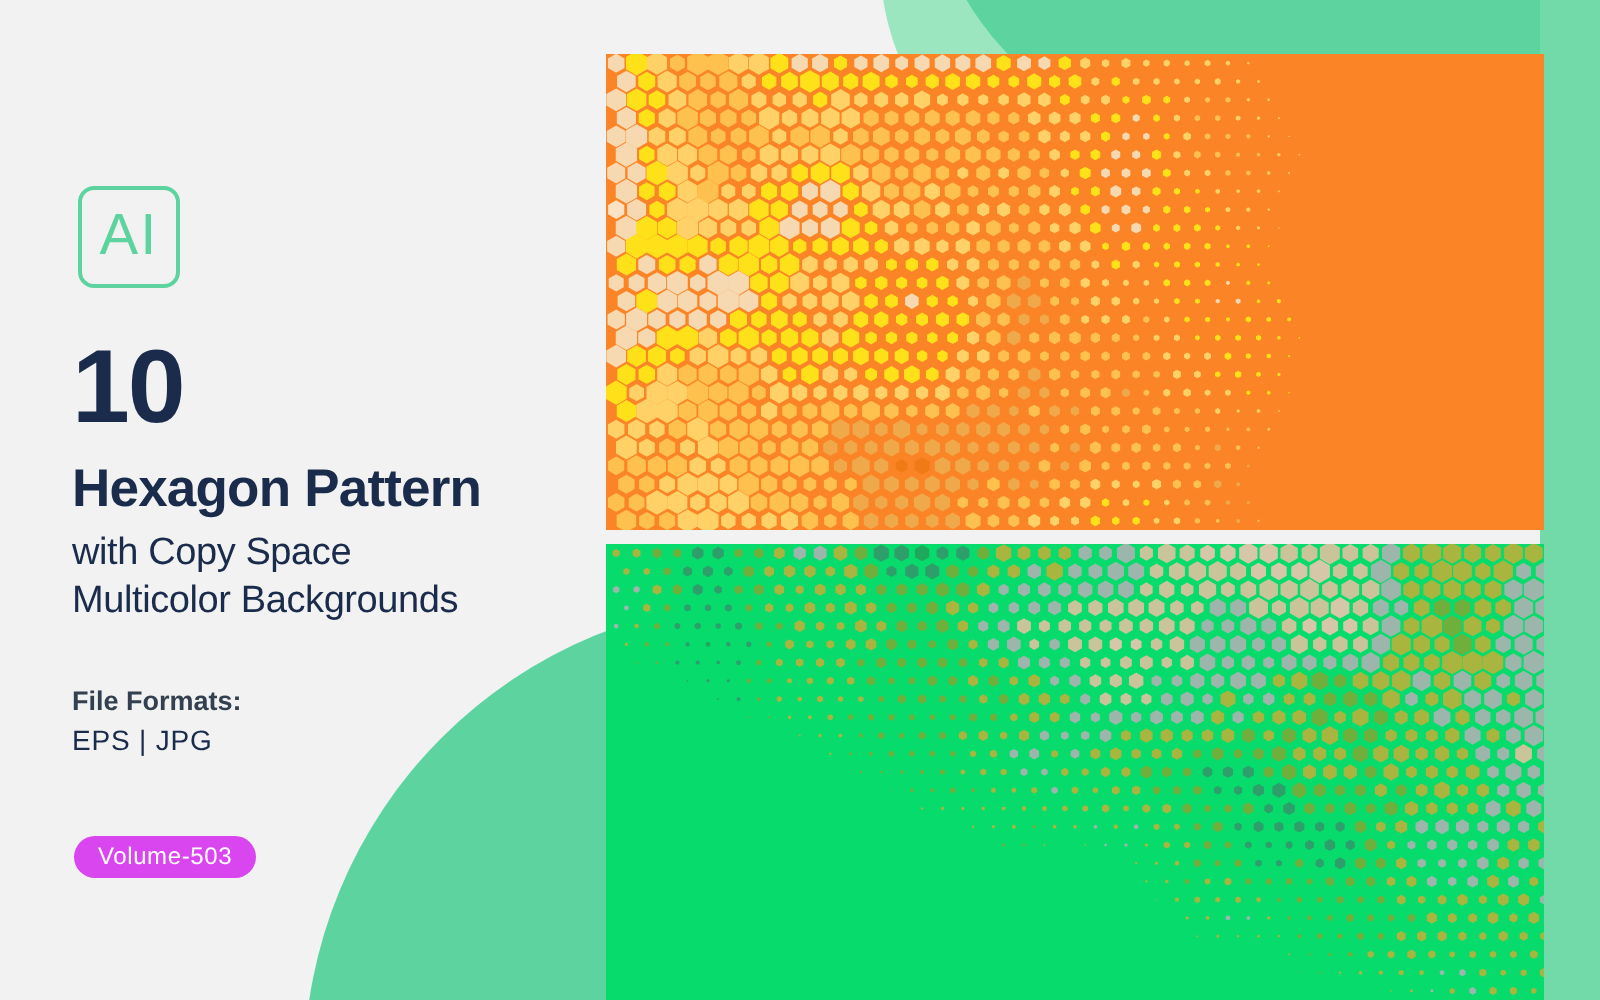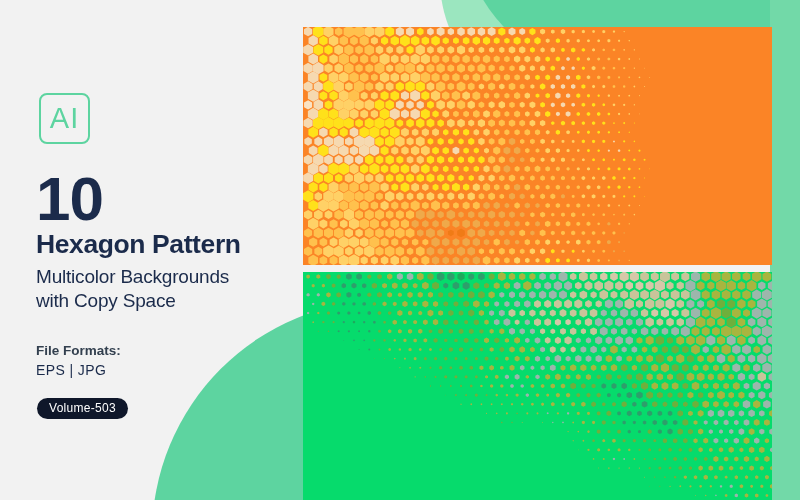--- a/index.html
+++ b/index.html
@@ -43,21 +43,21 @@
     border:2px solid #5DD4A0; border-radius:8px;
     display:flex; align-items:center; justify-content:center;
   }
   #ai-badge span {
     color:#5DD4A0; font-size:29px; font-weight:400; letter-spacing:1px;
     line-height:1;
   }
 
   #count {
     position:absolute; left:36px; top:168px;
-    font-size:62px; font-weight:bold; color:#1B2B4B; line-height:1;
+    font-size:52px; font-weight:bold; color:#1B2B4B; line-height:1;
     letter-spacing:-1px;
   }
 
   #title {
     position:absolute; left:36px; top:230px;
     font-size:26.5px; font-weight:bold; color:#1B2B4B;
     line-height:1.08; letter-spacing:-0.4px; white-space:nowrap;
   }
 
   #subtitle {
@@ -70,22 +70,22 @@
     position:absolute; left:36px; top:344px;
     font-size:13.5px; font-weight:700; color:#33404F; line-height:1;
   }
   #formats-value {
     position:absolute; left:36px; top:363px;
     font-size:14px; font-weight:normal; color:#1B2B4B; line-height:1;
     letter-spacing:0.4px;
   }
 
   #volume-badge {
-    position:absolute; left:37px; top:398px;
-    background:#0f172a; color:#ffffff;
+    position:absolute; left:37px; top:418px;
+    background:#d946ef; color:#ffffff;
     border-radius:11px;
     padding:4px 12px 5px 12px;
     font-size:12px; font-weight:500; letter-spacing:0.3px;
     line-height:1;
   }
 
   
   .panel { position:absolute; overflow:hidden; }
   #panel-orange { left:303px; top:27px;  width:469px; height:238px; background:#FB8426; }
   #panel-green  { left:303px; top:272px; width:469px; height:228px; background:#06DB6C; }
@@ -105,22 +105,22 @@
 
     <div id="ai-badge">
       <span>AI</span>
     </div>
 
     <div id="count">10</div>
 
     <div id="title">Hexagon Pattern</div>
 
     <div id="subtitle">
+      <div>with Copy Space</div>
       <div>Multicolor Backgrounds</div>
-      <div>with Copy Space</div>
     </div>
 
     <div id="formats-label">File Formats:</div>
     <div id="formats-value">EPS  |  JPG</div>
 
     <div id="volume-badge">Volume-503</div>
   </div>
 
   <div class="panel" id="panel-orange">
     <svg id="svg-orange" viewBox="0 0 469 238" preserveAspectRatio="none">

